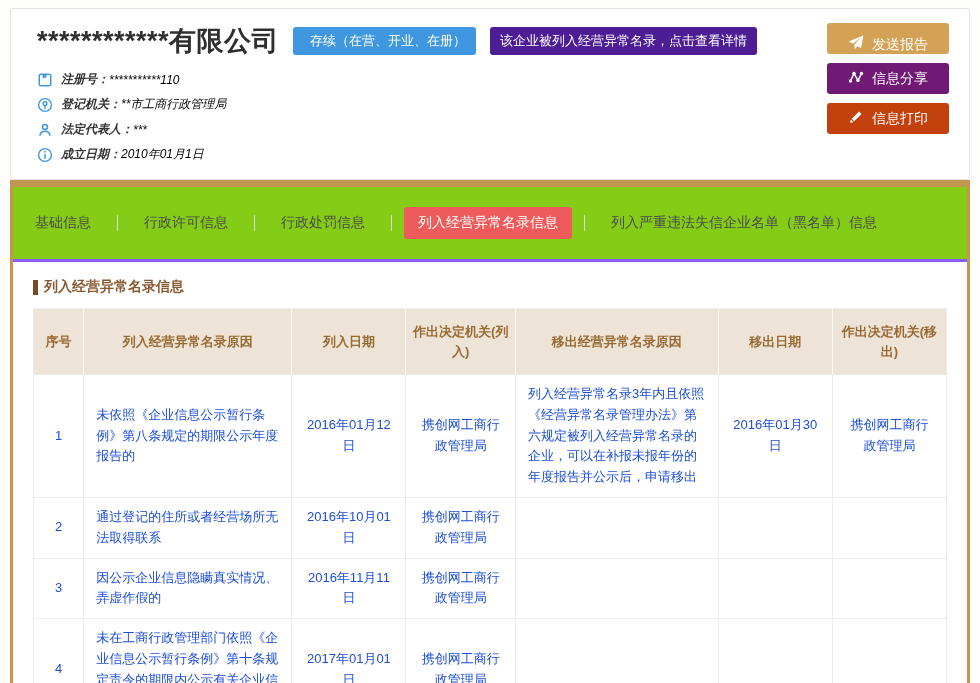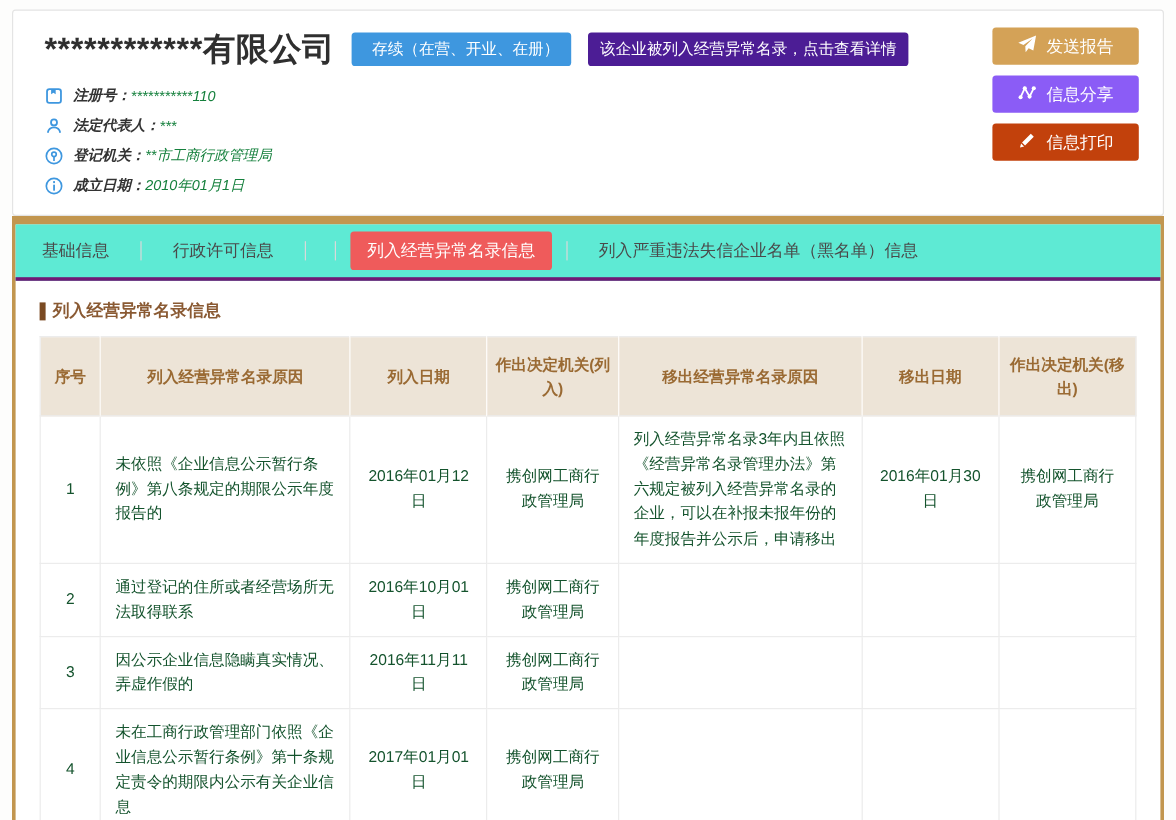--- a/index.html
+++ b/index.html
@@ -17,55 +17,55 @@
   }
   .title-row { display:flex; align-items:center; margin-bottom:8px; }
   .company-name { font-size:27px; font-weight:bold; color:#2f2f2f; letter-spacing:.5px; }
   .badge { display:inline-block; font-size:13px; color:#fff; padding:5px 10px; border-radius:3px; margin-left:14px; white-space:nowrap; }
   .badge-blue { background:#3e97df;padding-left:17px; }
   .badge-red  { background:#4c1d95; cursor:pointer; }
   .details { list-style:none; }
   .details li { display:flex; align-items:center; height:25px; font-size:12px;font-style:italic; }
   .details .d-icon { width:16px; height:16px; margin-right:8px; display:inline-flex; }
   .details .d-label { font-weight:bold; color:#333; }
-  .details .d-value { color:#15803d; }
+  .details .d-value { color:#000000; }
   .actions { position:absolute; top:14px; right:20px; display:flex; flex-direction:column; gap:9px; }
   .act-btn {
     width:122px; height:31px; border:none; border-radius:3px; color:#fff; font-size:14px;
     display:flex; align-items:center; justify-content:center; gap:8px; cursor:pointer;
     font-family:inherit;
   }
-  .btn-send  { background:#d4a257; }
-  .btn-share { background:#8b5cf6; }
+  .btn-send  { background:#d4a257;align-items:flex-end; }
+  .btn-share { background:#701a75; }
   .btn-print { background:#c2410c; }
 
   
   .panel { background:#fff; border:3px solid #c2964f; border-top-width:7px; border-bottom-width:4px; }
   .tabbar {
-    display:flex; align-items:center; padding:6px 8px; background:#5eead4;
-    border-bottom:3px solid #701a75;
+    display:flex; align-items:center; padding:20px 8px; background:#84cc16;
+    border-bottom:3px solid #8b5cf6;
   }
   .tab { font-size:14px; color:#4a4a4a; padding:7px 14px; cursor:pointer; white-space:nowrap; }
   .tab.active { background:#ef5b5b; color:#fff; border-radius:3px; }
   .tab-sep { width:1px; height:16px; background:#d9d9d9; margin:0 12px; }
 
   .content { padding:16px 20px 6px; }
   .section-title { display:flex; align-items:center; margin-bottom:12px; }
   .section-title .bar { width:5px; height:15px; background:#7a4a22; margin-right:6px; }
   .section-title .txt { font-size:14px; font-weight:bold; color:#8a5a33; }
 
   
   table { width:100%; border-collapse:collapse; border:1px solid #ececec; table-layout:fixed; }
   th {
     background:#ede4d7; color:#9a6a33; font-size:13px; font-weight:bold;
     padding:13px 6px; text-align:center; border-right:1px solid #fdfbf8; line-height:1.5;
   }
   th:last-child { border-right:none; }
   td {
-    font-size:13px; color:#14532d; padding:9px 12px; border:1px solid #ececec;
+    font-size:13px; color:#1d4ed8; padding:9px 12px; border:1px solid #ececec;
     text-align:center; line-height:1.6; vertical-align:middle; word-break:break-all;
   }
   td.l { text-align:left; }
 </style>
 </head>
 <body>
 
 <div class="page">
 
   <section class="company-card">
@@ -82,37 +82,37 @@
               <rect x="2.2" y="2.2" width="11.6" height="11.6" rx="2" fill="none" stroke="#3e97df" stroke-width="1.5"></rect>
               <path d="M5.6 2.4v4.2l1.9-1.3 1.9 1.3V2.4z" fill="#3e97df"></path>
             </svg>
         </span>
         <span class="d-label">注册号：</span>
         <span class="d-value">***********110</span>
       </li>
       <li>
         <span class="d-icon">
           <svg width="16" height="16" viewBox="0 0 16 16">
-              <circle cx="8" cy="5" r="2.5" fill="none" stroke="#3e97df" stroke-width="1.5"></circle>
-              <path d="M2.8 13.6c.6-3.1 2.6-4.4 5.2-4.4s4.6 1.3 5.2 4.4" fill="none" stroke="#3e97df" stroke-width="1.5"></path>
-            </svg>
-        </span>
-        <span class="d-label">法定代表人：</span>
-        <span class="d-value">***</span>
-      </li>
-      <li>
-        <span class="d-icon">
-          <svg width="16" height="16" viewBox="0 0 16 16">
               <circle cx="8" cy="8" r="6.4" fill="none" stroke="#3e97df" stroke-width="1.4"></circle>
               <circle cx="8" cy="6.6" r="1.9" fill="none" stroke="#3e97df" stroke-width="1.4"></circle>
               <path d="M8 8.8v3.4" stroke="#3e97df" stroke-width="1.4"></path>
             </svg>
         </span>
         <span class="d-label">登记机关：</span>
         <span class="d-value">**市工商行政管理局</span>
+      </li>
+      <li>
+        <span class="d-icon">
+          <svg width="16" height="16" viewBox="0 0 16 16">
+              <circle cx="8" cy="5" r="2.5" fill="none" stroke="#3e97df" stroke-width="1.5"></circle>
+              <path d="M2.8 13.6c.6-3.1 2.6-4.4 5.2-4.4s4.6 1.3 5.2 4.4" fill="none" stroke="#3e97df" stroke-width="1.5"></path>
+            </svg>
+        </span>
+        <span class="d-label">法定代表人：</span>
+        <span class="d-value">***</span>
       </li>
       <li>
         <span class="d-icon">
           <svg width="16" height="16" viewBox="0 0 16 16">
               <circle cx="8" cy="8" r="6.4" fill="none" stroke="#3e97df" stroke-width="1.4"></circle>
               <rect x="7.3" y="6.9" width="1.5" height="5" fill="#3e97df"></rect>
               <rect x="7.3" y="3.9" width="1.5" height="1.7" fill="#3e97df"></rect>
             </svg>
         </span>
         <span class="d-label">成立日期：</span>
@@ -152,20 +152,21 @@
     </div>
   </section>
 
   <section class="panel">
 
     <nav class="tabbar">
       <span class="tab">基础信息</span>
       <span class="tab-sep"></span>
       <span class="tab">行政许可信息</span>
       <span class="tab-sep"></span>
+      <span class="tab">行政处罚信息</span>
       <span class="tab-sep"></span>
       <span class="tab active">列入经营异常名录信息</span>
       <span class="tab-sep"></span>
       <span class="tab">列入严重违法失信企业名单（黑名单）信息</span>
     </nav>
 
     <div class="content">
 
       <div class="section-title">
         <span class="bar"></span>

